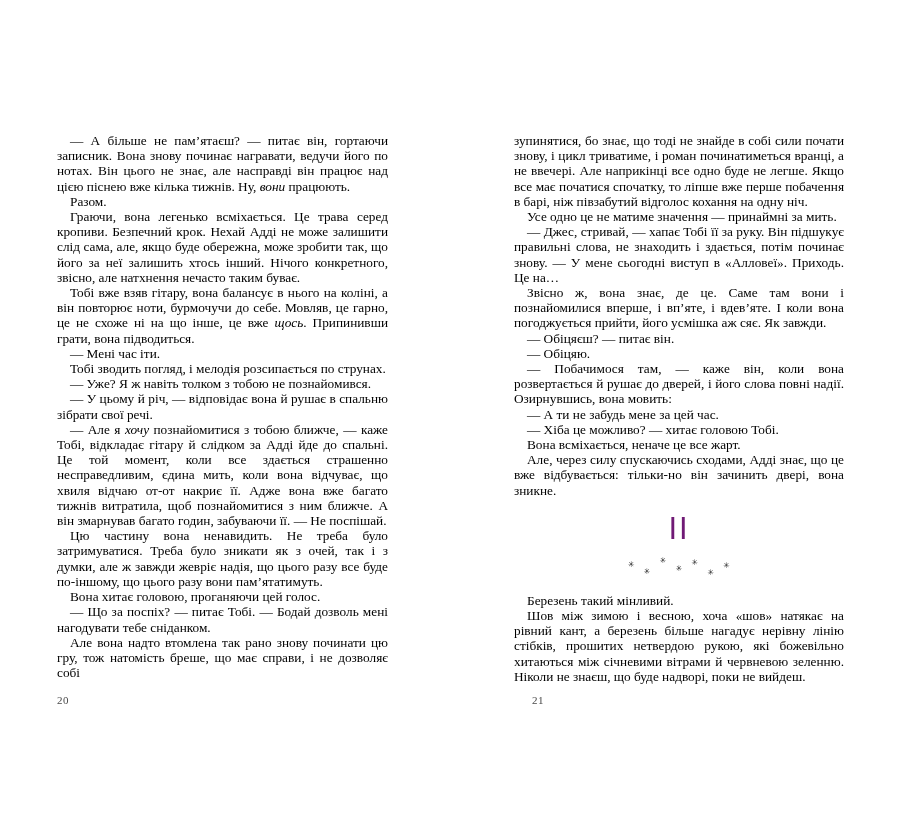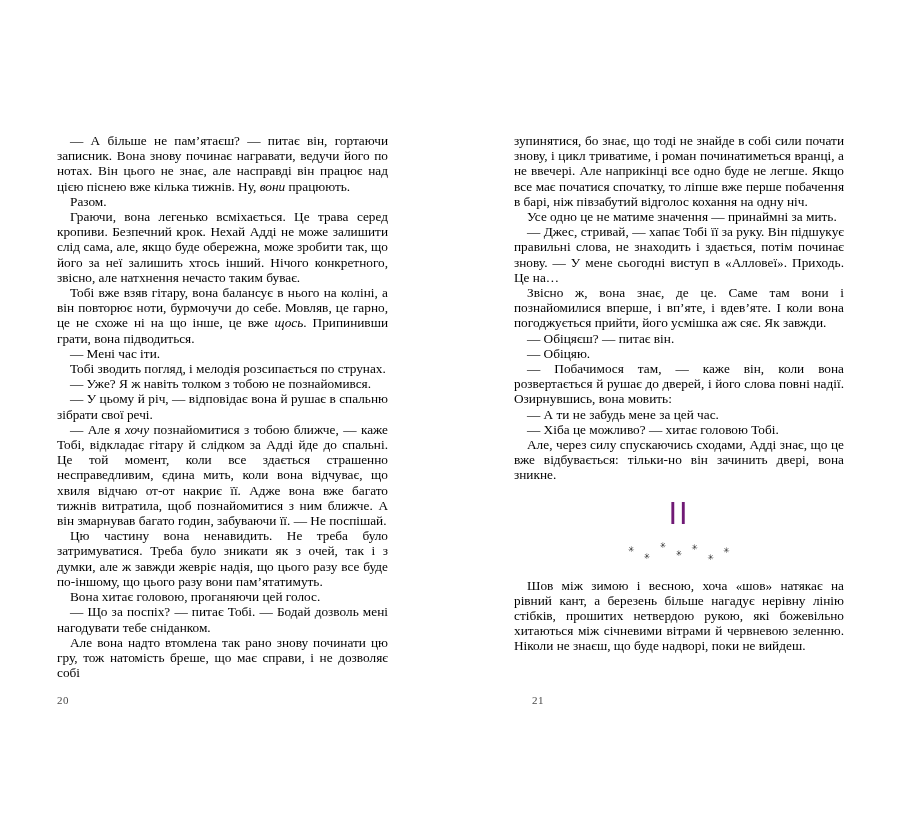--- a/index.html
+++ b/index.html
@@ -98,37 +98,39 @@
     <div>
         <p class="para">зупинятися, бо знає, що тоді не знайде в собі сили почати знову, і цикл триватиме, і роман починатиметься вранці, а не ввечері. Але наприкінці все одно буде не легше. Якщо все має початися спочатку, то ліпше вже перше побачення в барі, ніж півзабутий відголос кохання на одну ніч.</p>
         <p class="para indent">Усе одно це не матиме значення — принаймні за мить.</p>
         <p class="para indent">— Джес, стривай, — хапає Тобі її за руку. Він підшукує правильні слова, не знаходить і здається, потім починає знову. — У мене сьогодні виступ в «Алловеї». Приходь. Це на…</p>
         <p class="para indent">Звісно ж, вона знає, де це. Саме там вони і познайомилися вперше, і вп’яте, і вдев’яте. І коли вона погоджується прийти, його усмішка аж сяє. Як завжди.</p>
         <p class="para indent">— Обіцяєш? — питає він.</p>
         <p class="para indent">— Обіцяю.</p>
         <p class="para indent">— Побачимося там, — каже він, коли вона розвертається й рушає до дверей, і його слова повні надії. Озирнувшись, вона мовить:</p>
         <p class="para indent">— А ти не забудь мене за цей час.</p>
         <p class="para indent">— Хіба це можливо? — хитає головою Тобі.</p>
+        <p class="para indent">Вона всміхається, неначе це все жарт.</p>
         <p class="para indent">Але, через силу спускаючись сходами, Адді знає, що це вже відбувається: тільки-но він зачинить двері, вона зникне.</p>
       </div>
 
     <div class="section-break">
       <div class="numeral">II</div>
       <div class="stars">
         <span class="star s1">✳</span>
         <span class="star s2">✳</span>
         <span class="star s3">✳</span>
         <span class="star s4">✳</span>
         <span class="star s5">✳</span>
         <span class="star s6">✳</span>
         <span class="star s7">✳</span>
       </div>
     </div>
 
     <div>
+        <p class="para indent">Березень такий мінливий.</p>
         <p class="para indent">Шов між зимою і весною, хоча «шов» натякає на рівний кант, а березень більше нагадує нерівну лінію стібків, прошитих нетвердою рукою, які божевільно хитаються між січневими вітрами й червневою зеленню. Ніколи не знаєш, що буде надворі, поки не вийдеш.</p>
       </div>
   </div>
 
   <div class="pagenum pn-left">20</div>
 
   <div class="pagenum pn-right">21</div>
 
 </div>
 

